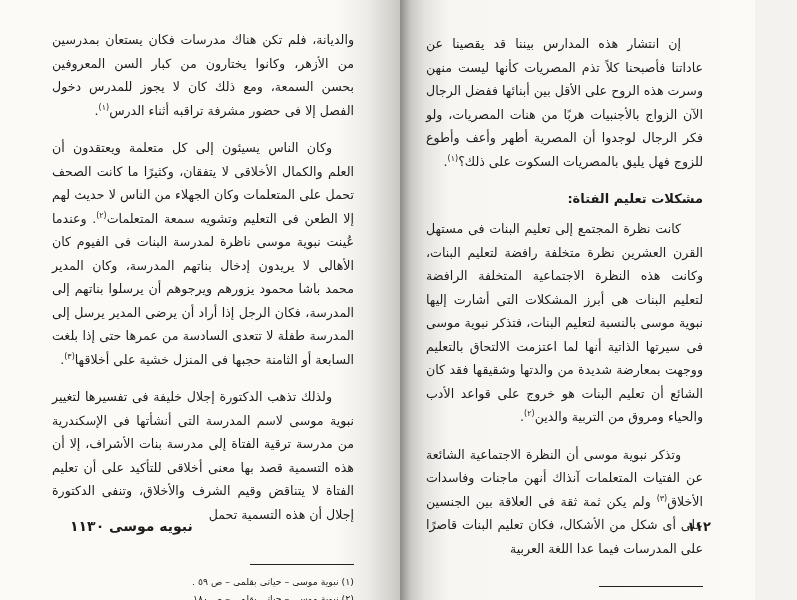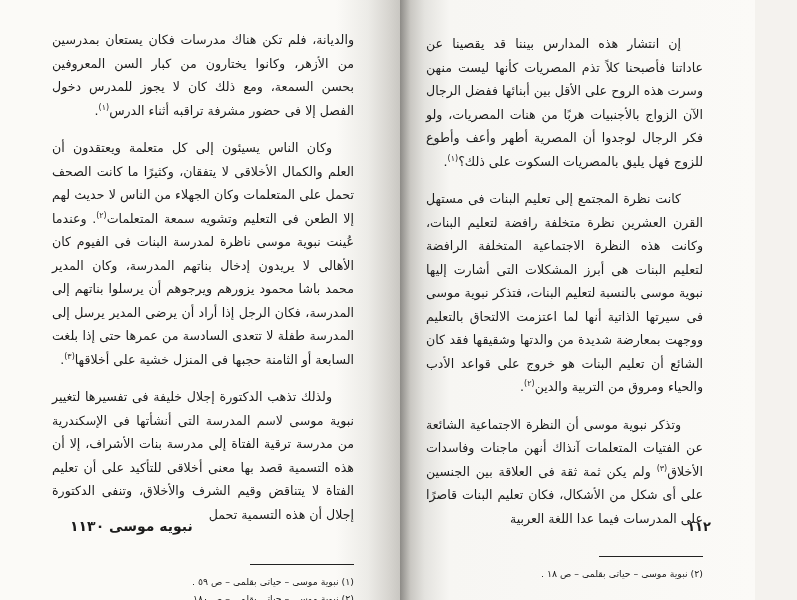--- a/index.html
+++ b/index.html
@@ -63,20 +63,21 @@
       <p class="footnote">(٢) نبوية موسى – حياتى بقلمى – ص ١٨٠ .</p>
 
     </div>
 
     <div class="page-number">نبويه موسى ١١٣٠</div>
   </div>
 
   <div class="page page-right">
     <p class="para"><span>إن انتشار هذه المدارس بيننا قد يقصينا عن عاداتنا فأصبحنا كلاً تذم المصريات كأنها ليست منهن وسرت هذه الروح على الأقل بين أبنائها ففضل الرجال الآن الزواج بالأجنبيات هربًا من هنات المصريات، ولو فكر الرجال لوجدوا أن المصرية أطهر وأعف وأطوع للزوج فهل يليق بالمصريات السكوت على ذلك؟</span><span class="sup">(١)</span><span>.</span></p>
 
+    <h3 class="heading">مشكلات تعليم الفتاة:</h3>
 
     <p class="para"><span>كانت نظرة المجتمع إلى تعليم البنات فى مستهل القرن العشرين نظرة متخلفة رافضة لتعليم البنات، وكانت هذه النظرة الاجتماعية المتخلفة الرافضة لتعليم البنات هى أبرز المشكلات التى أشارت إليها نبوية موسى بالنسبة لتعليم البنات، فتذكر نبوية موسى فى سيرتها الذاتية أنها لما اعتزمت الالتحاق بالتعليم ووجهت بمعارضة شديدة من والدتها وشقيقها فقد كان الشائع أن تعليم البنات هو خروج على قواعد الأدب والحياء ومروق من التربية والدين</span><span class="sup">(٢)</span><span>.</span></p>
 
     <p class="para"><span>وتذكر نبوية موسى أن النظرة الاجتماعية الشائعة عن الفتيات المتعلمات آنذاك أنهن ماجنات وفاسدات الأخلاق</span><span class="sup">(٣)</span><span> ولم يكن ثمة ثقة فى العلاقة بين الجنسين على أى شكل من الأشكال، فكان تعليم البنات قاصرًا على المدرسات فيما عدا اللغة العربية</span></p>
 
     <div class="rule"></div>
     <div class="footnotes">
       <p class="footnote">(٢) نبوية موسى – حياتى بقلمى – ص ١٨ .</p>
 
     </div>

